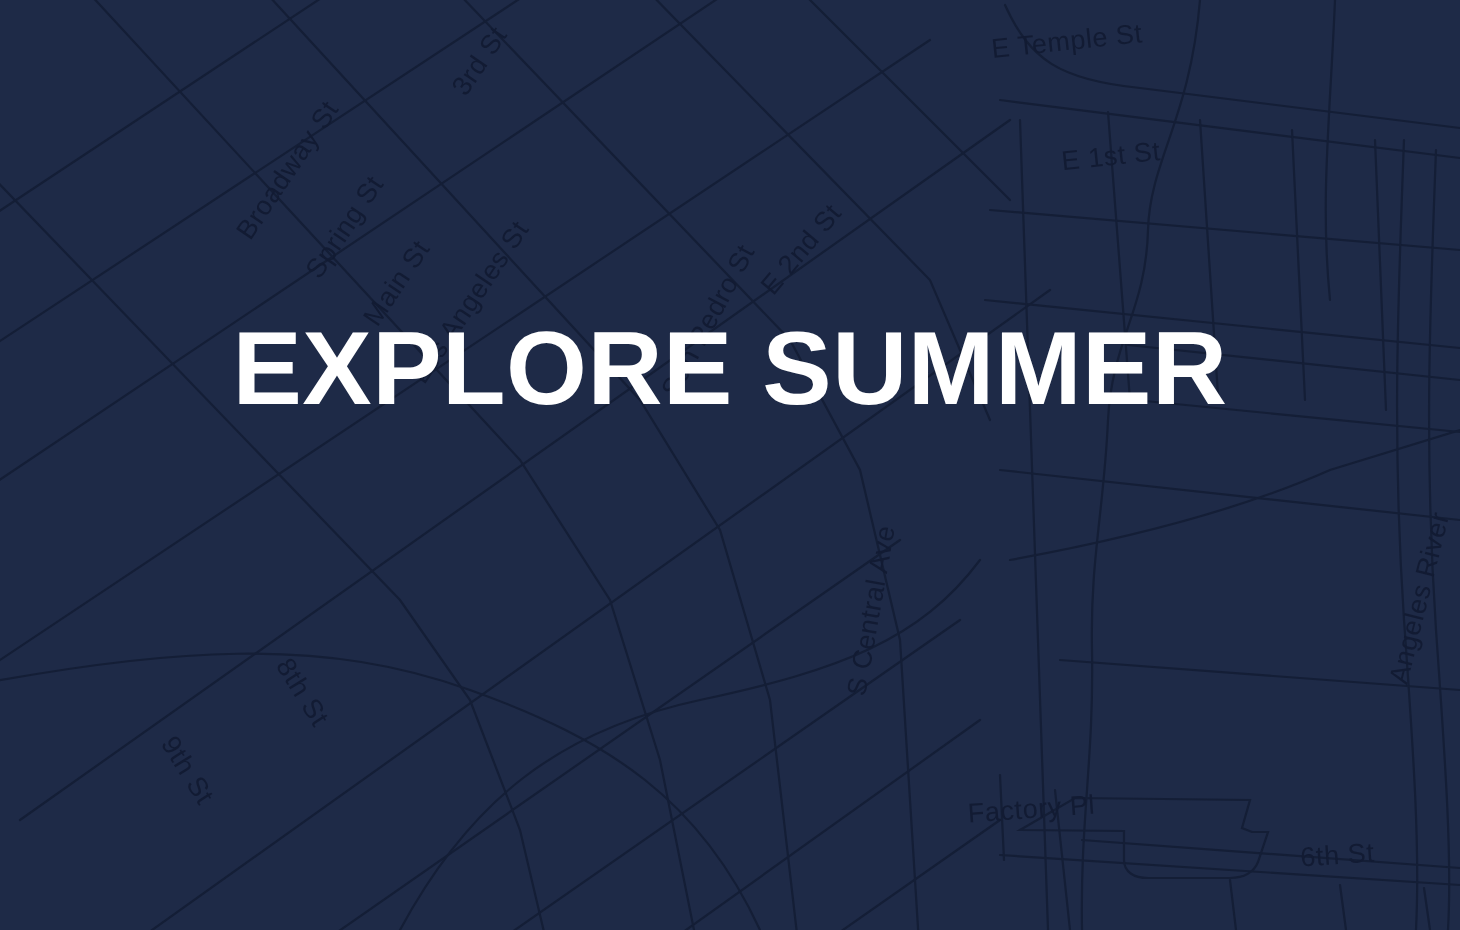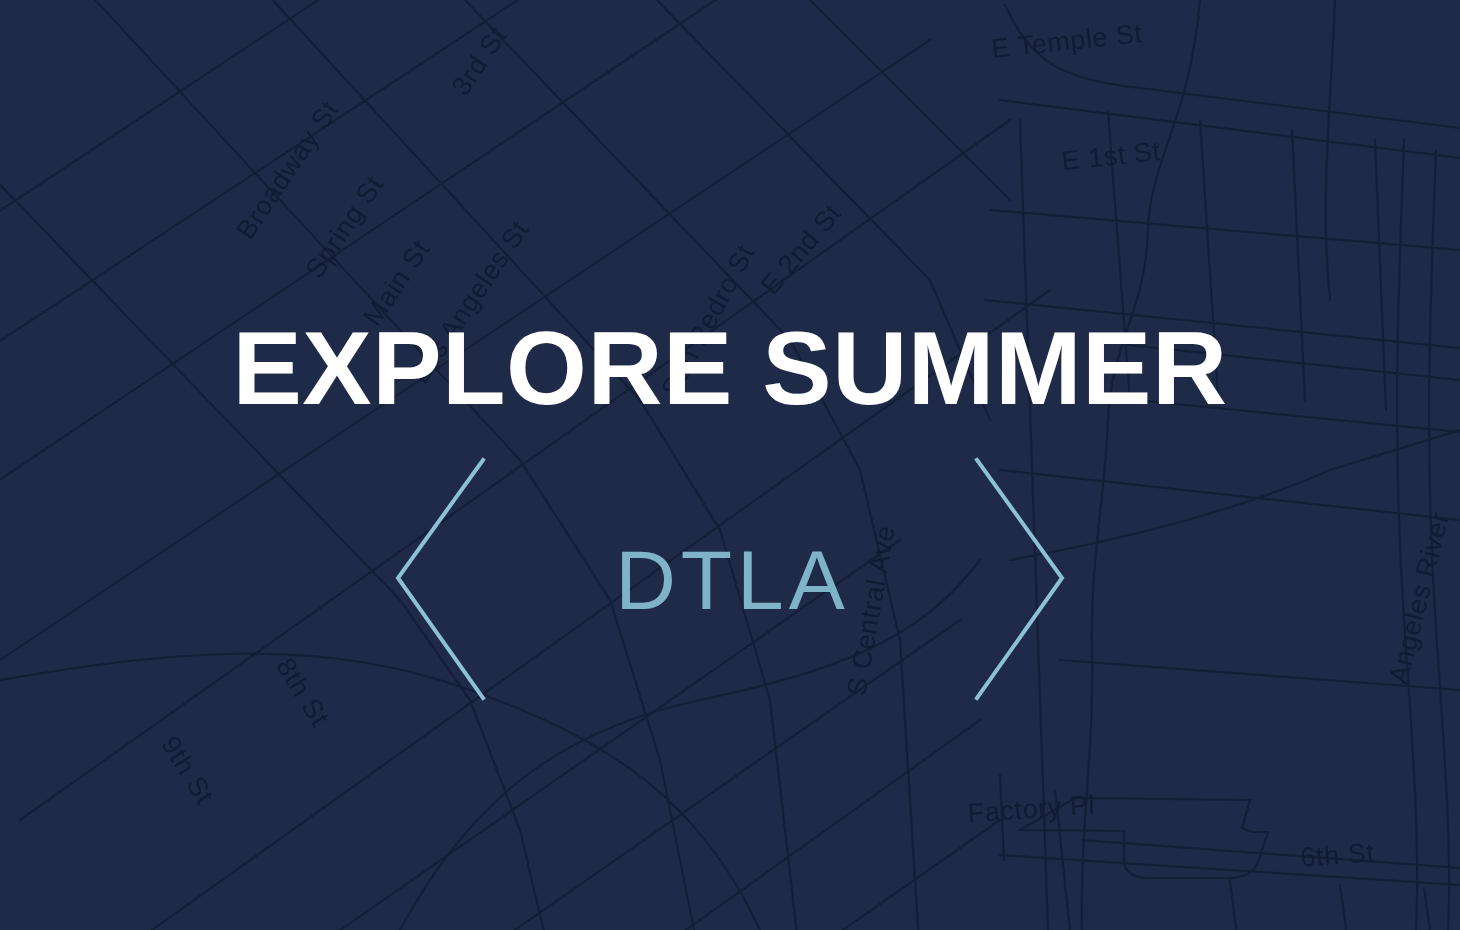--- a/index.html
+++ b/index.html
@@ -193,31 +193,15 @@
 
         <text class="street-label" text-anchor="middle" transform="translate(1338,864) rotate(-4)">6th St</text>
       </g>
     </svg>
   </div>
 
   <div id="content">
 
     <div id="headline">EXPLORE SUMMER</div>
 
-    <div id="subtitle-row">
-
-      <div class="chevron" id="chevron-left">
-        <svg width="110" height="260" viewBox="0 0 110 260" xmlns="http://www.w3.org/2000/svg">
-          <polyline points="93,10 8,128 93,248" fill="none" stroke="#8cc0d4" stroke-width="4" stroke-linecap="square" stroke-linejoin="miter"></polyline>
-        </svg>
-      </div>
-
-      <div class="chevron" id="chevron-right">
-        <svg width="110" height="260" viewBox="0 0 110 260" xmlns="http://www.w3.org/2000/svg">
-          <polyline points="17,10 102,128 17,248" fill="none" stroke="#8cc0d4" stroke-width="4" stroke-linecap="square" stroke-linejoin="miter"></polyline>
-        </svg>
-      </div>
-
-      <div id="subtitle">DTLA</div>
-    </div>
 
   </div>
 </div>
 
 </body></html>

